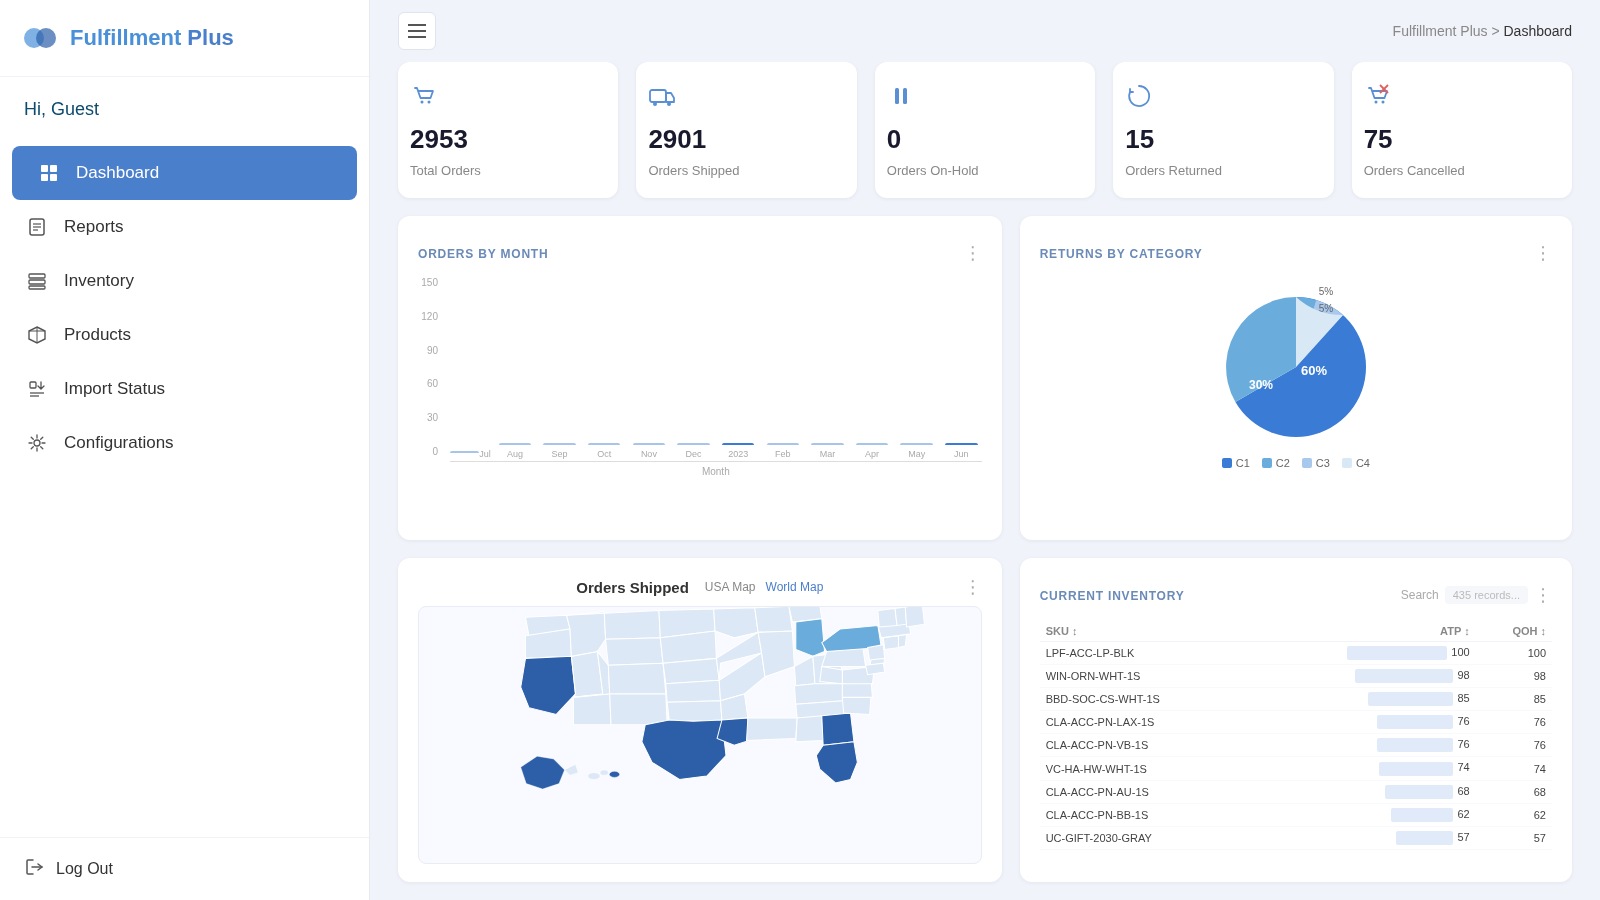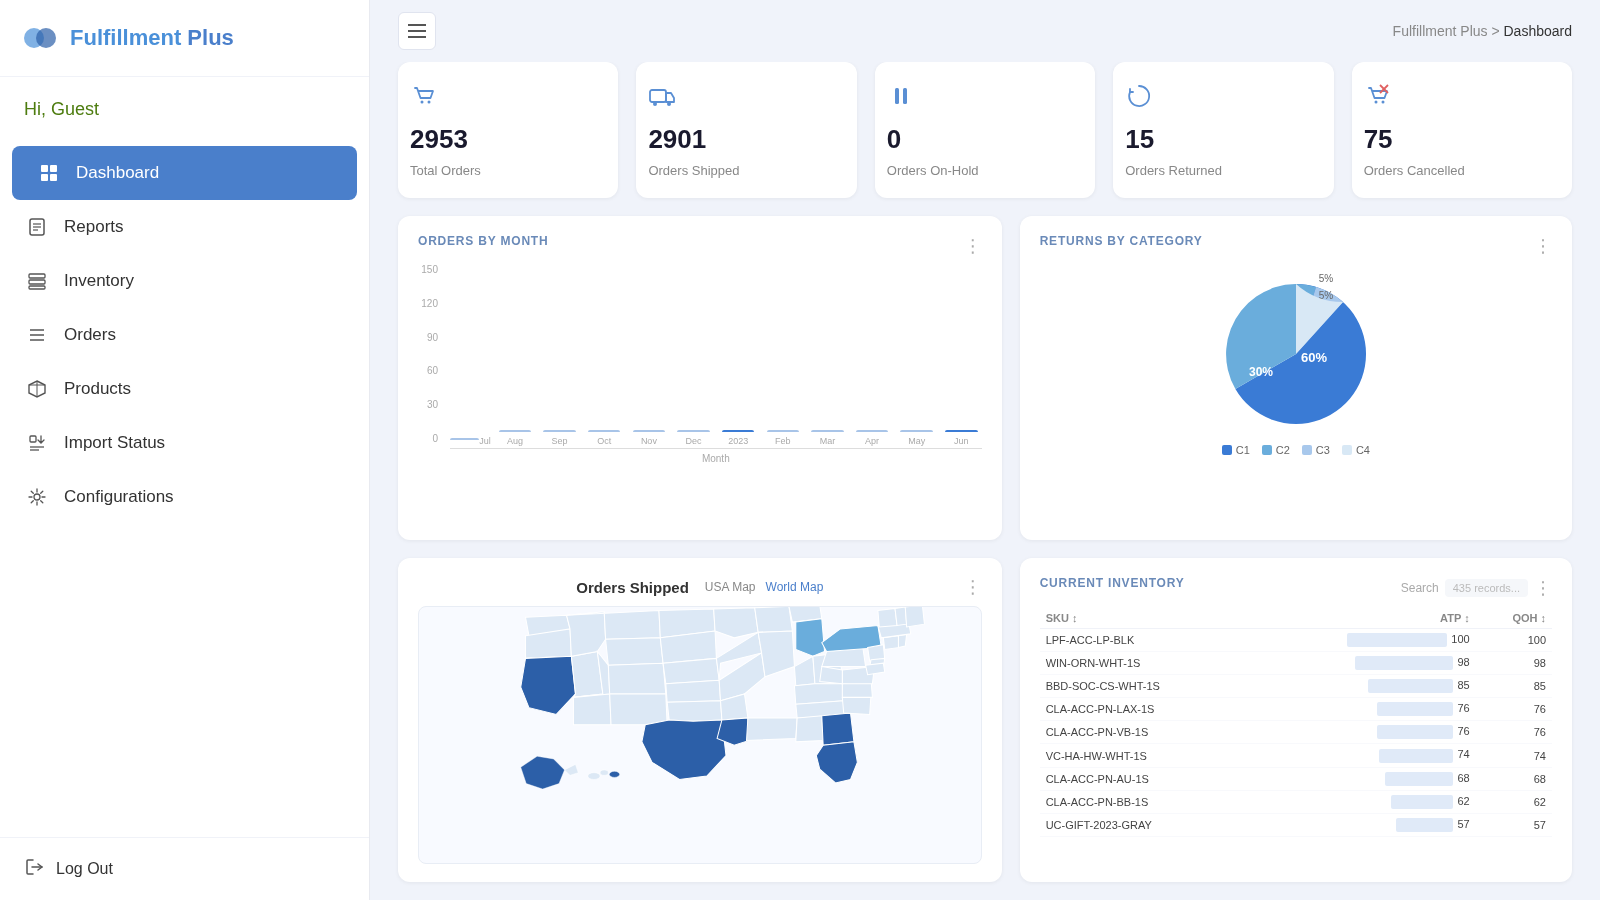--- a/index.html
+++ b/index.html
@@ -28,21 +28,21 @@
     }
     .logo-text {
       font-size: 22px;
       font-weight: 700;
       color: #1a1a2e;
     }
     .logo-text span { color: #4a90d9; }
     .greeting {
       padding: 22px 24px 16px;
       font-size: 18px;
-      color: #4d7c0f;
+      color: #0c4a6e;
       font-weight: 500;
     }
     .nav-menu {
       flex: 1;
       padding: 10px 0;
     }
     .nav-item {
       display: flex;
       align-items: center;
       padding: 14px 24px;
@@ -168,20 +168,21 @@
     }
     .chart-card.left { flex: 1.1; }
     .chart-card.right { flex: 1; }
     .chart-title {
       font-size: 12px;
       font-weight: 700;
       color: #6a8ab8;
       letter-spacing: 0.8px;
       text-transform: uppercase;
       margin-bottom: 10px;
+      margin-top: 13px;
     }
     .chart-header {
       display: flex;
       justify-content: space-between;
       align-items: center;
       margin-bottom: 6px;
     }
     .three-dots {
       font-size: 18px;
       color: #aaa;
@@ -344,30 +345,20 @@
     </div>
     <div class="nav-item">
       <span class="nav-icon">
         <svg width="20" height="20" viewBox="0 0 20 20" fill="none">
             <rect x="2" y="3" width="16" height="4" rx="1" stroke="#555" stroke-width="1.3"></rect>
             <rect x="2" y="9" width="16" height="4" rx="1" stroke="#555" stroke-width="1.3"></rect>
             <rect x="2" y="15" width="16" height="3" rx="1" stroke="#555" stroke-width="1.3"></rect>
           </svg>
       </span>
       <span>Inventory</span>
-    </div>
-    <div class="nav-item">
-      <span class="nav-icon">
-        <svg width="20" height="20" viewBox="0 0 20 20" fill="none">
-            <line x1="3" y1="5" x2="17" y2="5" stroke="#555" stroke-width="1.5"></line>
-            <line x1="3" y1="10" x2="17" y2="10" stroke="#555" stroke-width="1.5"></line>
-            <line x1="3" y1="15" x2="17" y2="15" stroke="#555" stroke-width="1.5"></line>
-          </svg>
-      </span>
-      <span>Orders</span>
     </div>
     <div class="nav-item">
       <span class="nav-icon">
         <svg width="20" height="20" viewBox="0 0 20 20" fill="none">
             <polygon points="10,2 18,6 18,14 10,18 2,14 2,6" stroke="#555" stroke-width="1.4" fill="none"></polygon>
             <line x1="10" y1="2" x2="10" y2="18" stroke="#555" stroke-width="1"></line>
             <line x1="2" y1="6" x2="18" y2="6" stroke="#555" stroke-width="1"></line>
           </svg>
       </span>
       <span>Products</span>
@@ -789,21 +780,21 @@
                   <td>CLA-ACC-PN-AU-1S</td>
                   <td class="right"><div style="display: inline-block; background: rgb(224, 234, 248); border-radius: 2px; width: 68px; height: 14px; vertical-align: middle; margin-right: 4px;"></div>68</td>
                   <td class="right">68</td>
                 </tr>
                 <tr>
                   <td>CLA-ACC-PN-BB-1S</td>
                   <td class="right"><div style="display: inline-block; background: rgb(224, 234, 248); border-radius: 2px; width: 62px; height: 14px; vertical-align: middle; margin-right: 4px;"></div>62</td>
                   <td class="right">62</td>
                 </tr>
                 <tr>
-                  <td>UC-GIFT-2023-GRAY</td>
+                  <td>UC-GIFT-2030-GRAY</td>
                   <td class="right"><div style="display: inline-block; background: rgb(224, 234, 248); border-radius: 2px; width: 57px; height: 14px; vertical-align: middle; margin-right: 4px;"></div>57</td>
                   <td class="right">57</td>
                 </tr>
               </tbody>
           </table>
         </div>
       </div>
     </div>
   </div>
 </div>

